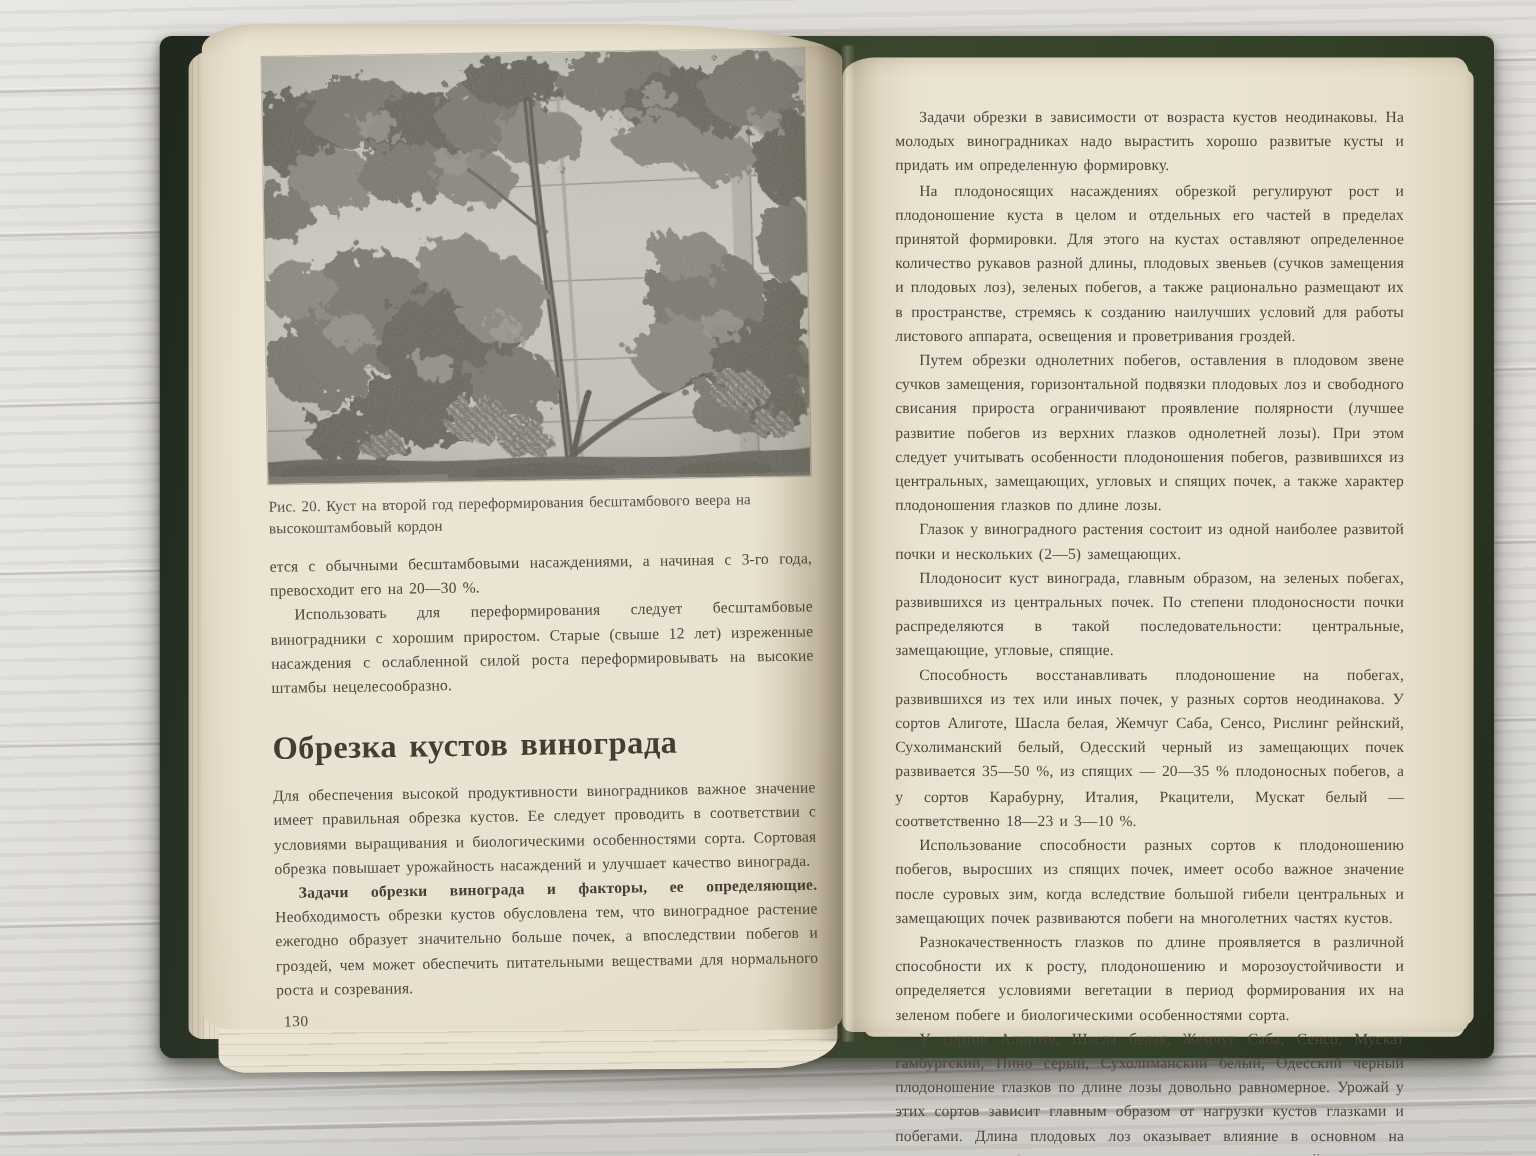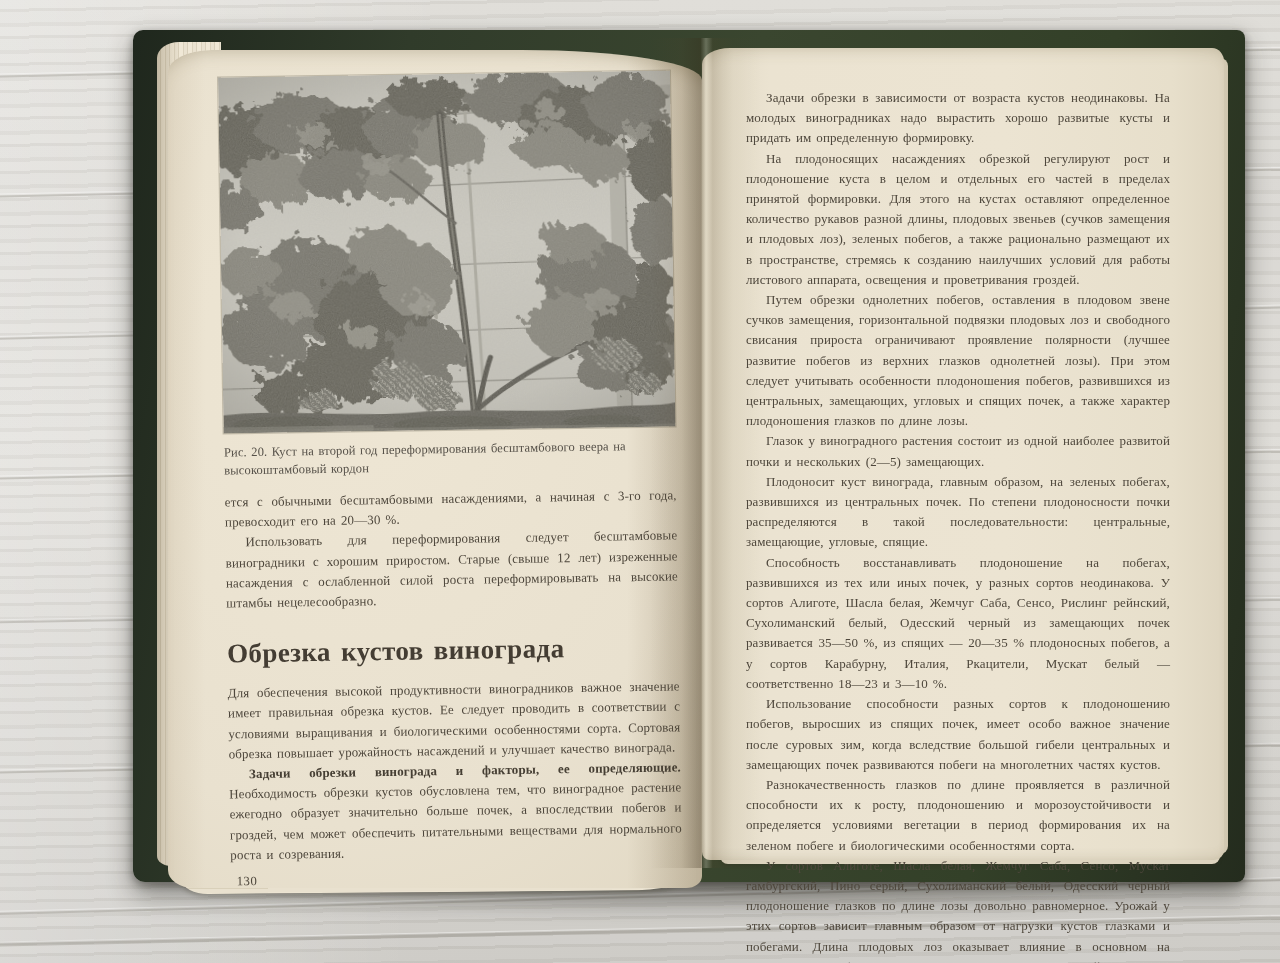--- a/index.html
+++ b/index.html
@@ -35,21 +35,21 @@
     background:
       repeating-linear-gradient(to bottom,#ece4d2 0 4px,#d9d0ba 4px 5px,#e9e1cf 5px 9px),
       #e9e1cf;
     border-radius:8px 8px 60px 26px / 6px 6px 26px 14px;
     transform:rotate(-.5deg);
     box-shadow:0 3px 4px rgba(60,55,40,.25);}
   .under-right-edge{position:absolute;left:1212px;top:58px;width:16px;height:796px;
     background:linear-gradient(to right,#ded5c0,#cfc6af);border-radius:0 8px 8px 0;}
   .under-bottom-right{position:absolute;left:720px;top:850px;width:500px;height:14px;
     background:#ddd4bf;border-radius:0 0 8px 8px;box-shadow:0 2px 3px rgba(50,45,32,.3);}
-  .page-left{position:absolute;left:168px;top:50px;width:534px;height:838px;
+  .page-left{position:absolute;left:168px;top:20px;width:534px;height:838px;
     background:
       linear-gradient(to right, rgba(120,95,55,.10), rgba(120,95,55,0) 7%, rgba(120,95,55,0) 86%, rgba(95,75,42,.26) 99%),
       radial-gradient(130% 105% at 34% 38%, #eee6d4 0%, #e9e1cf 52%, #e0d7c2 84%, #d6cdb7 100%);
     border-radius:44px 180px 16px 26px / 22px 30px 12px 18px;
     box-shadow:inset 0 14px 18px -14px rgba(110,95,60,.35);}
   .page-right{position:absolute;left:702px;top:48px;width:522px;height:812px;
     background:
       linear-gradient(to right,#d6cdb8 0%,#e3dbc7 4%,#ebe3d1 13%,#ece4d2 58%,#e7dfcb 90%,#ded5c0 100%);
     border-radius:28px 12px 10px 8px / 16px 14px 10px 8px;
     box-shadow:inset 0 12px 16px -12px rgba(110,95,60,.3), inset 0 -10px 14px -12px rgba(110,95,60,.3);}

